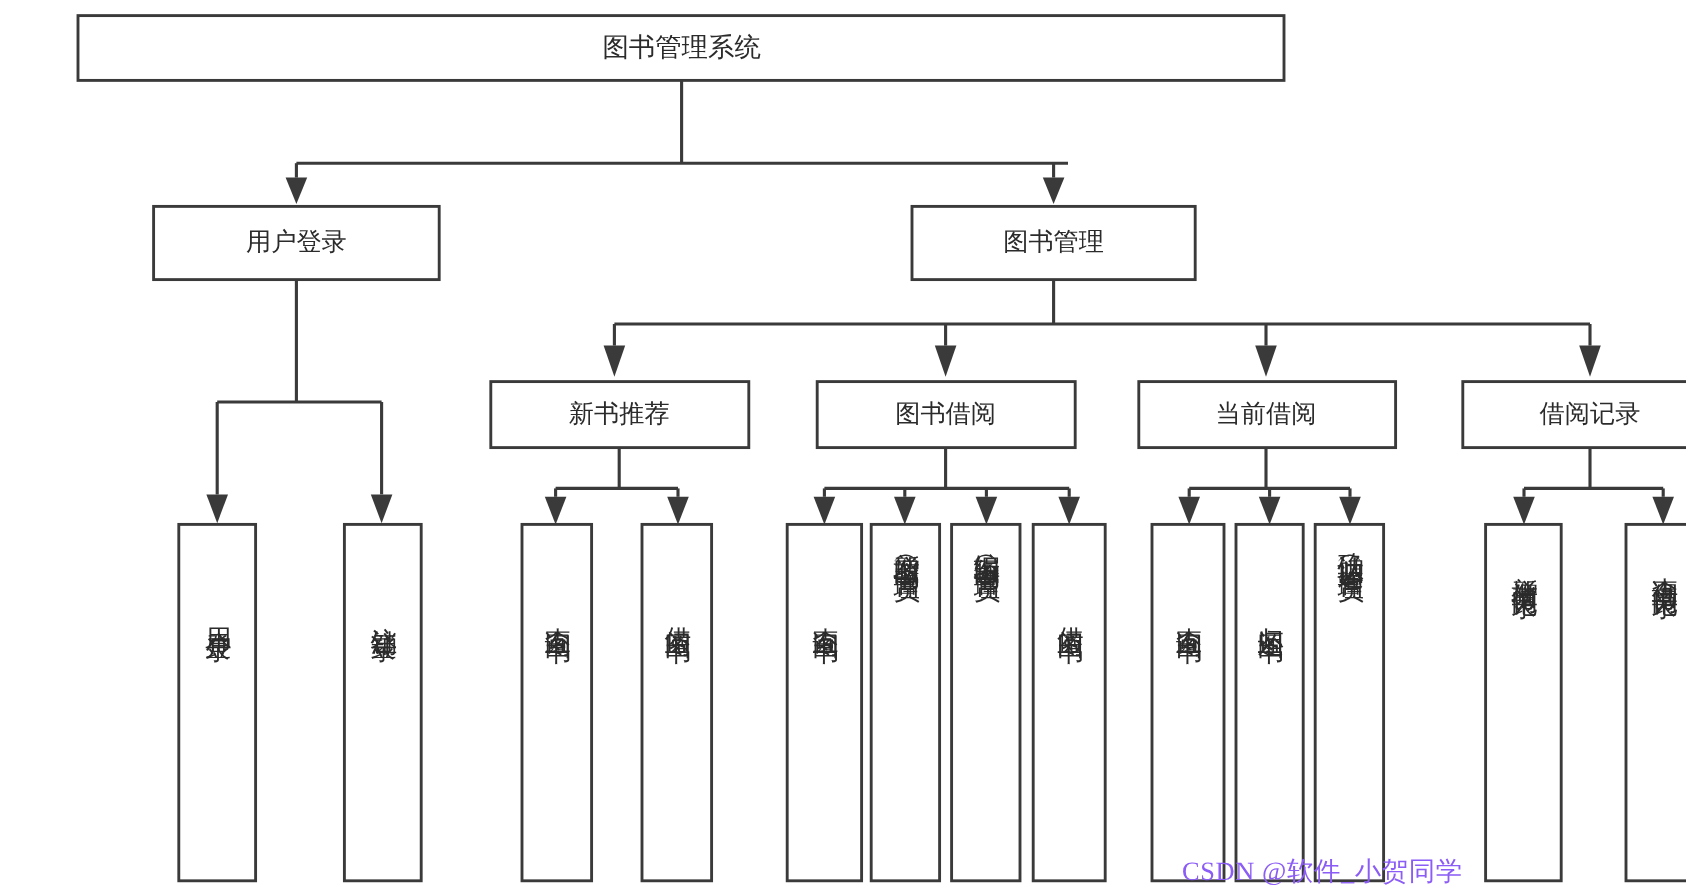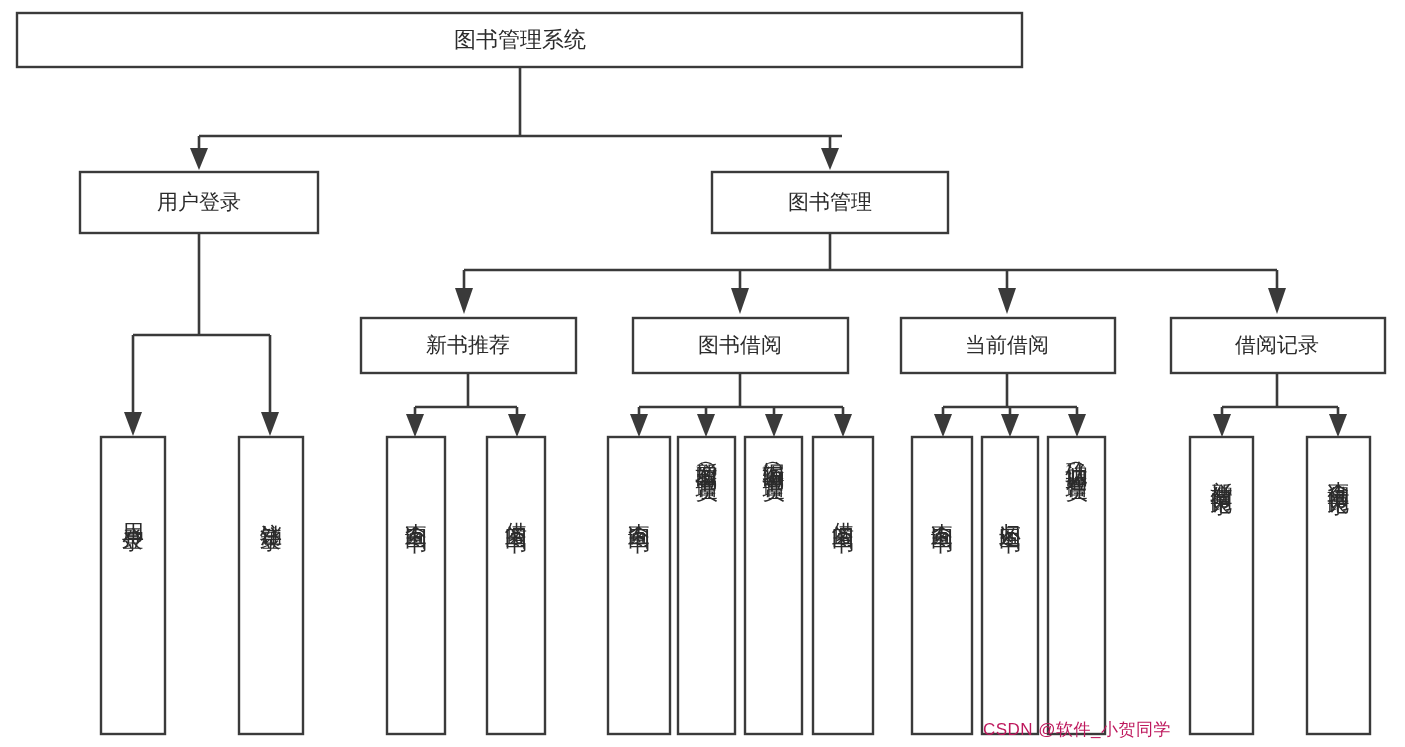--- a/index.html
+++ b/index.html
@@ -11,20 +11,21 @@
     width: 1405px;
     height: 747px;
     font-family: "DejaVu Sans", "Liberation Sans", sans-serif;
     overflow: hidden;
     position: relative;
   }
   #diagram-root {
     position: relative;
     width: 1183px;
     height: 747px;
+    margin-left: 48px;
   }
   svg#flowchart {
     position: absolute;
     left: 0;
     top: 0;
     width: 1405px;
     height: 747px;
     display: block;
   }
   .node-box {
@@ -66,23 +67,23 @@
     font-size: 22px;
     line-height: 1;
     letter-spacing: 3px;
     color: #2b2b2b;
     white-space: nowrap;
   }
   #watermark {
     position: absolute;
     right: 12px;
     bottom: 6px;
-    font-family: Liberation Sans, sans-serif;
-    font-size: 17px;
-    color: #be185d;
+    font-family: Liberation Serif, serif;
+    font-size: 22px;
+    color: #8b5cf6;
     letter-spacing: 0.5px;
     white-space: nowrap;
   }
 </style>
 </head>
 <body>
 
 <div id="diagram-root">
 
   <svg id="flowchart" viewBox="0 0 1405 747" xmlns="http://www.w3.org/2000/svg">

